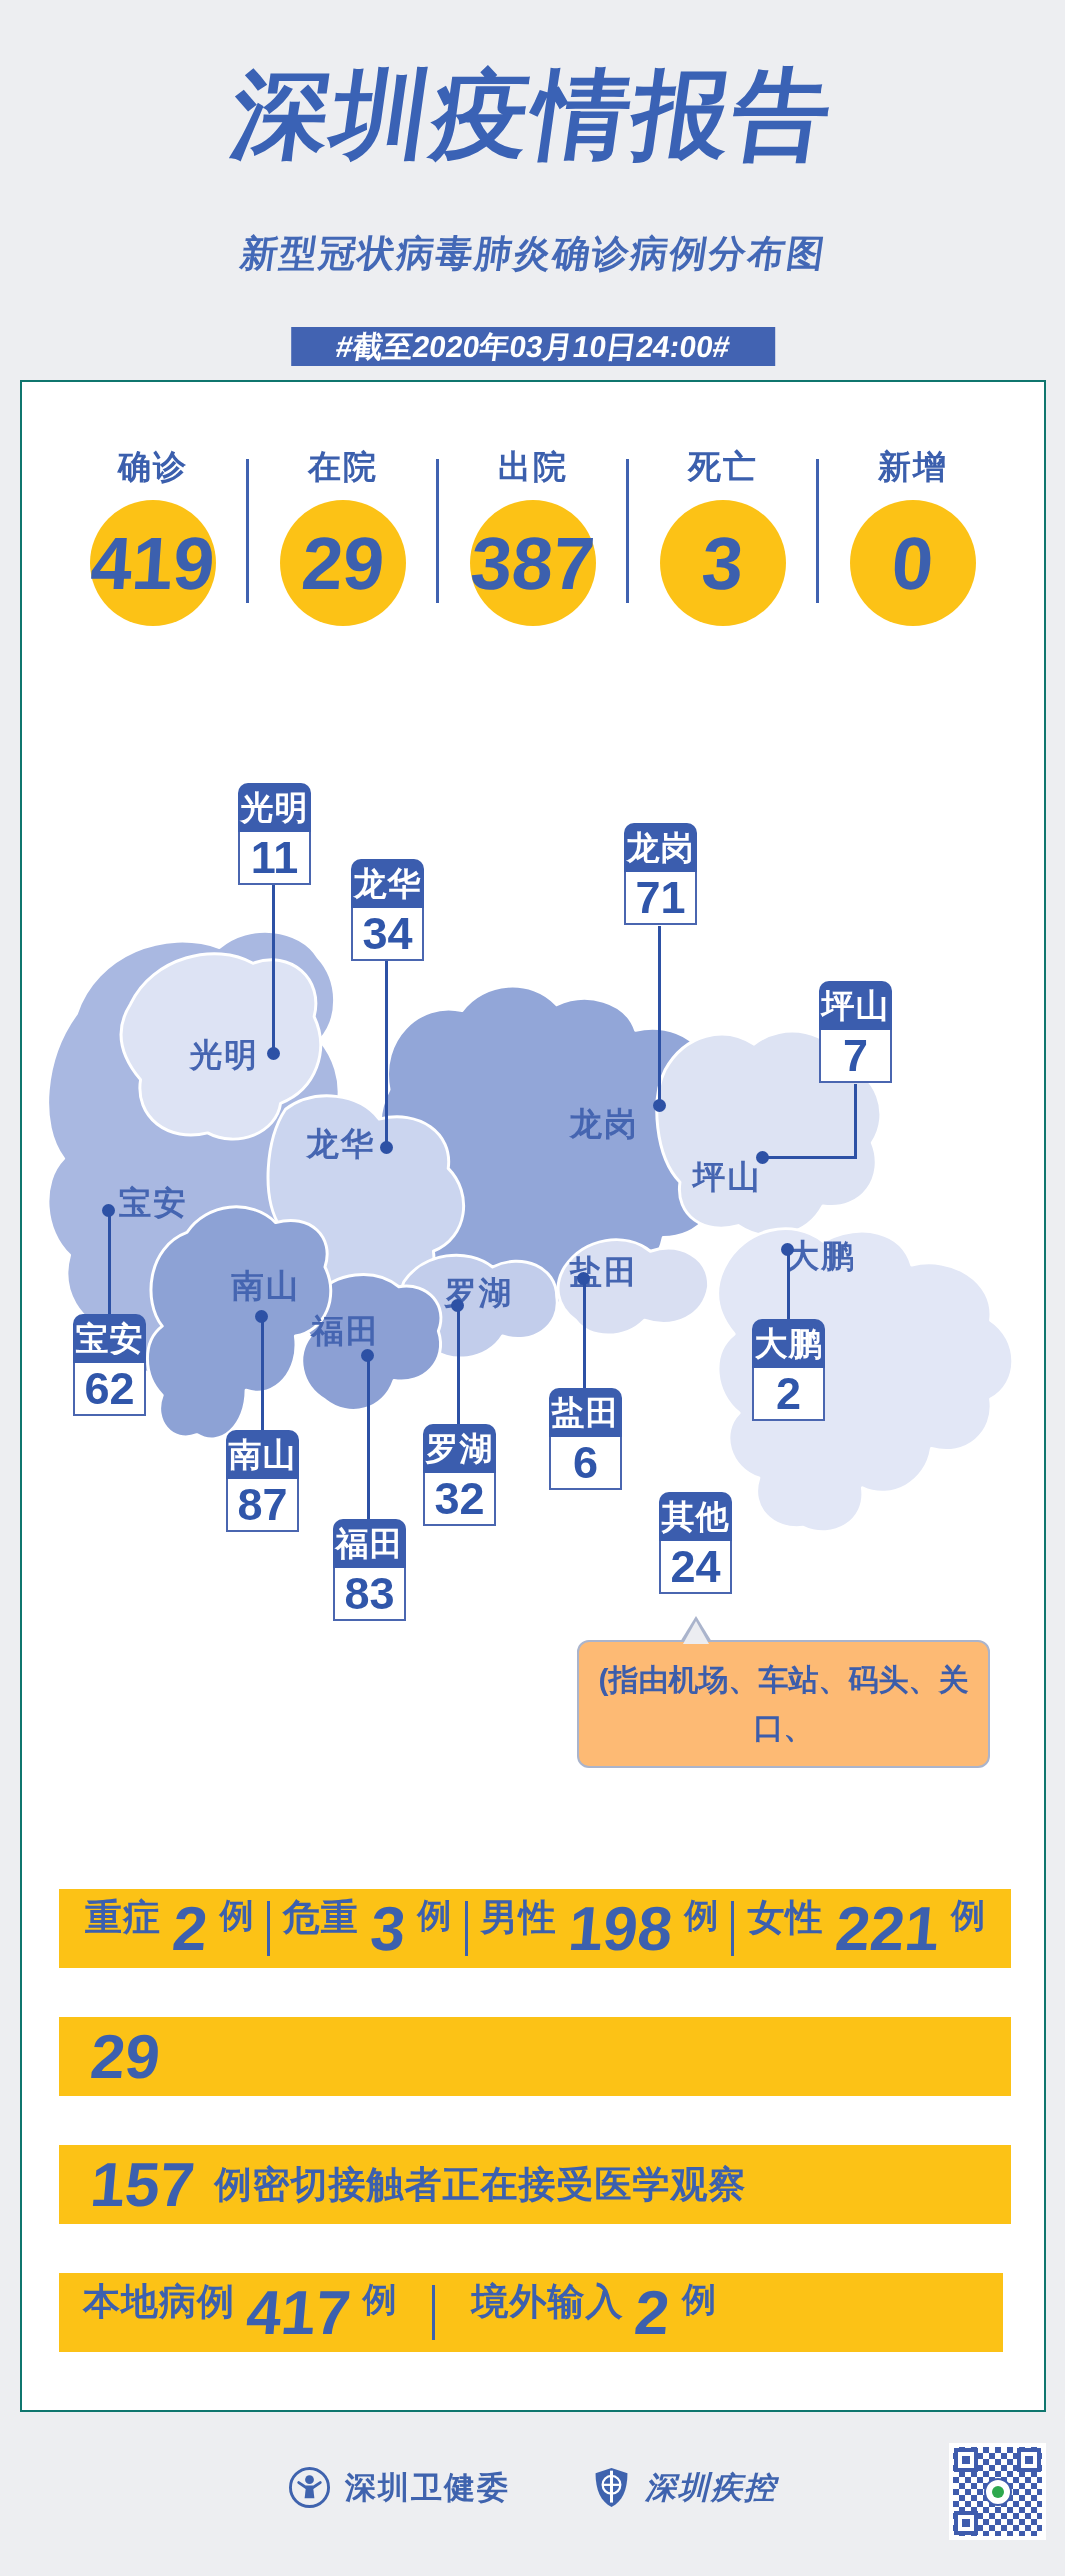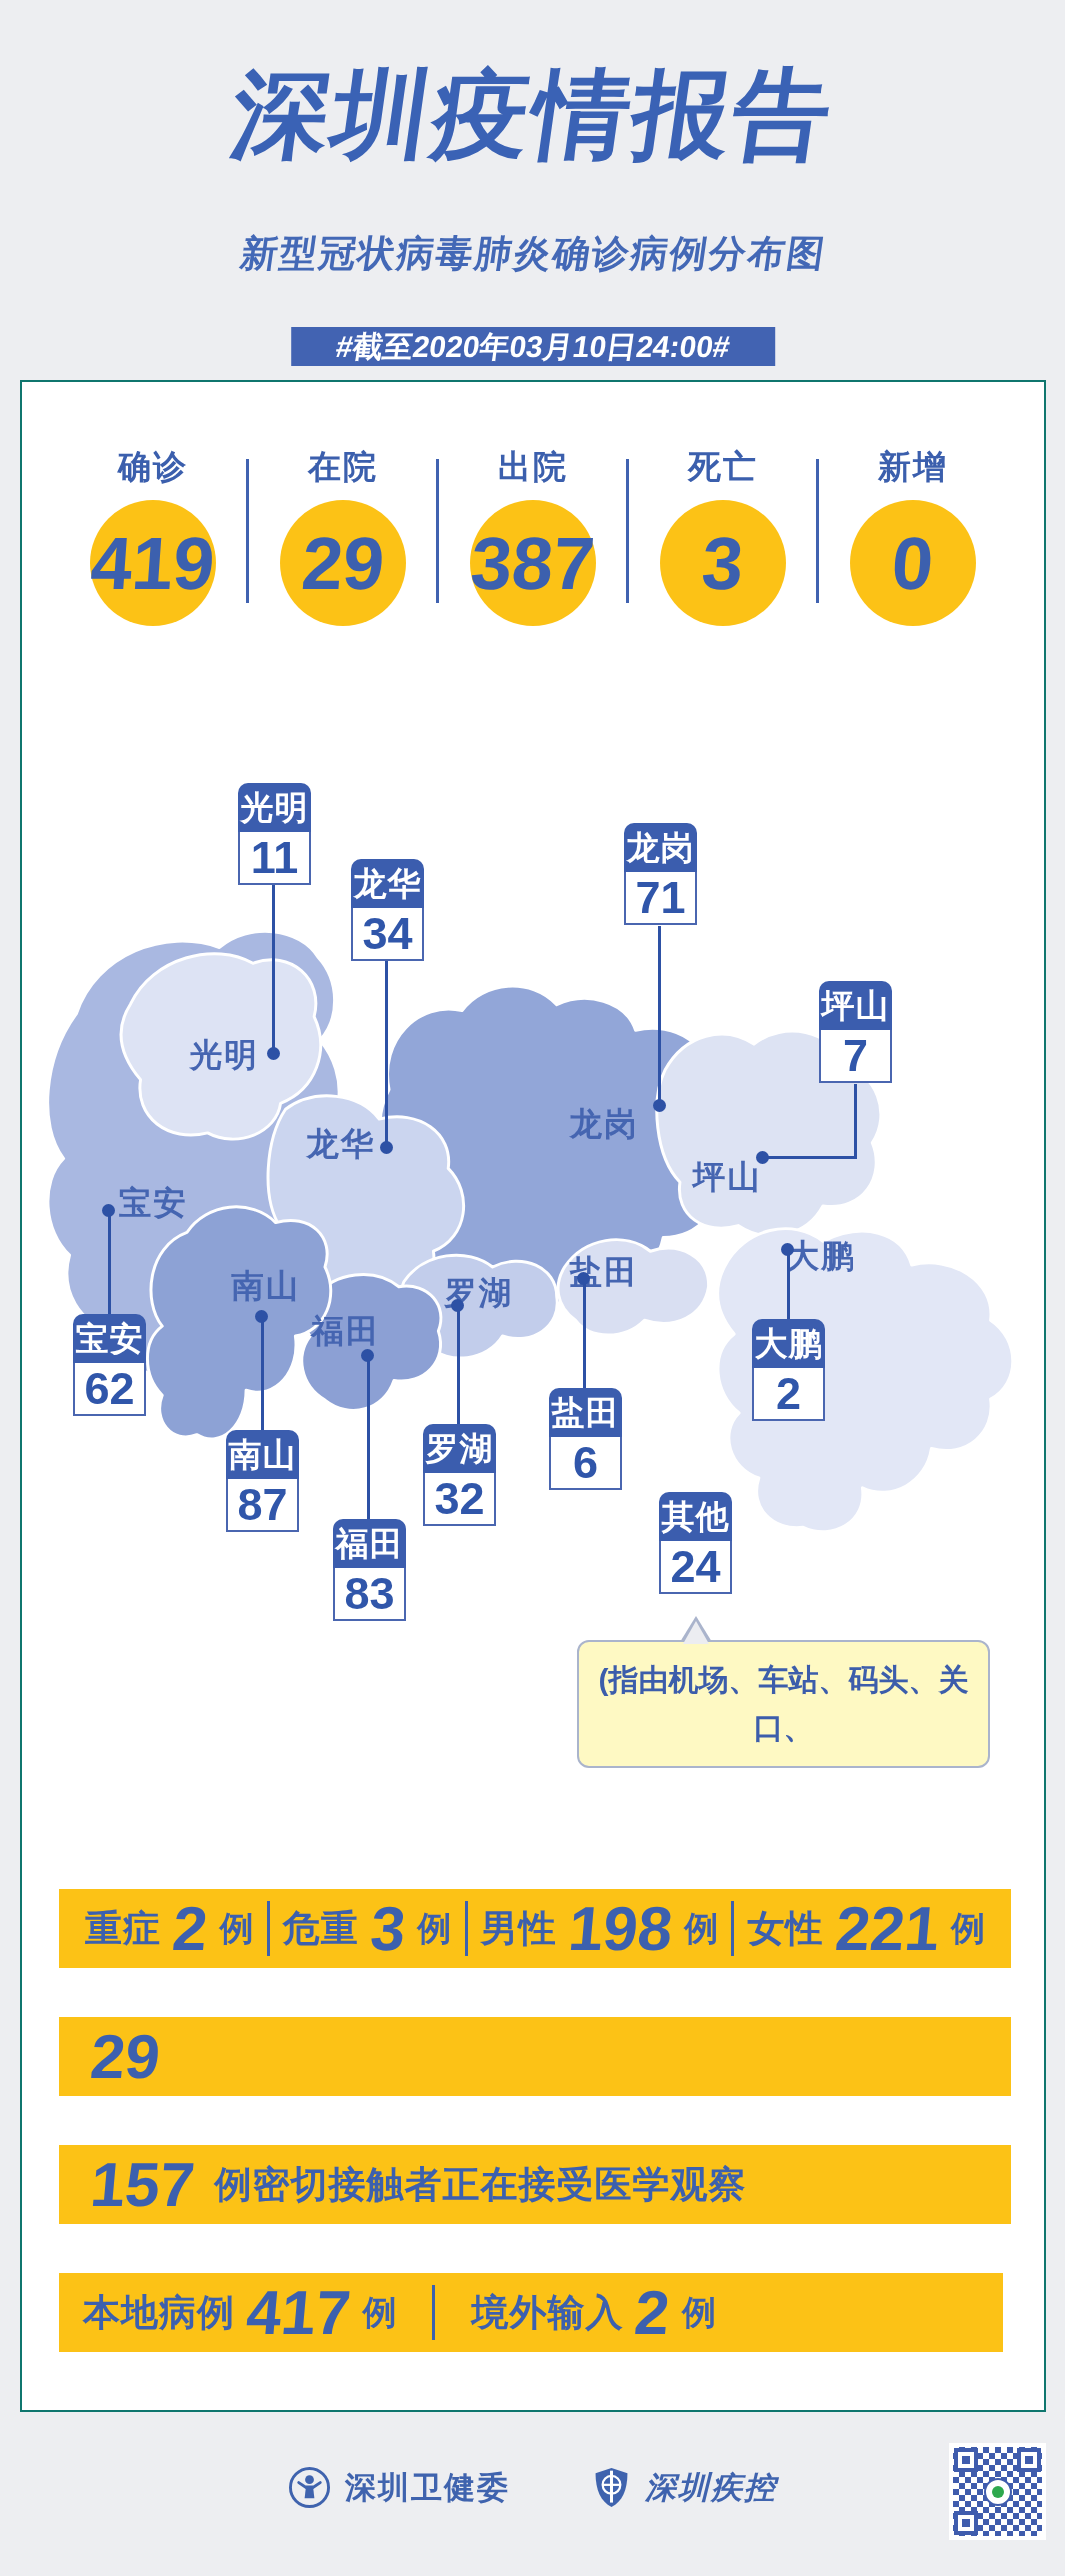--- a/index.html
+++ b/index.html
@@ -70,21 +70,21 @@
   .l-lu{left:435px;top:543px;height:121px;} .l-yt{left:561px;top:516px;height:111px;}
   .l-dp{left:765px;top:487px;height:72px;}
   
   .d-gm{left:245px;top:285px;} .d-lh{left:358px;top:379px;} .d-lg{left:631px;top:337px;}
   .d-ps{left:734px;top:389px;} .d-ba{left:80px;top:442px;}  .d-ns{left:233px;top:548px;}
   .d-ft{left:339px;top:587px;} .d-lu{left:429px;top:537px;} .d-yt{left:555px;top:510px;}
   .d-dp{left:759px;top:481px;}
   
   .note{
     position:absolute;left:555px;top:878px;width:389px;z-index:3;
-    background:#fef9c3;border:2px solid #aab4cc;border-radius:12px;
+    background:#fdba74;border:2px solid #aab4cc;border-radius:12px;
     padding:14px 10px;text-align:center;color:#3c5dab;font-size:30px;font-weight:600;line-height:1.6;
   }
   .note::before{
     content:"";position:absolute;top:-26px;left:101px;
     border-left:16px solid transparent;border-right:16px solid transparent;
     border-bottom:26px solid #aab4cc;
   }
   .note::after{
     content:"";position:absolute;top:-21px;left:104px;
     border-left:13px solid transparent;border-right:13px solid transparent;
@@ -93,21 +93,21 @@
   .note span{display:block;}
   
   .ybar{
     position:absolute;left:37px;width:951px;height:79px;background:#fcc216;
     display:flex;align-items:center;color:#3c60ae;
   }
   .bar1{top:1507px;justify-content:space-between;padding:0 26px;width:900px;}
   .bar2{top:1635px;padding-left:32px;width:920px;}
   .bar3{top:1763px;padding-left:32px;width:920px;}
   .bar4{top:1891px;padding-left:24px;width:920px;}
-  .grp{display:flex;align-items:center;}
+  .grp{display:flex;}
   .glabel{font-size:37px;font-weight:700;letter-spacing:1px;}
   .gnum{font-size:62px;font-weight:700;margin:0 12px;transform:skewX(-5deg);}
   .gunit{font-size:34px;font-weight:700;}
   .vsep{width:3px;height:55px;background:#3c60ae;}
   .bar4 .vsep{margin:0 36px;}
   .btext{font-size:37px;font-weight:700;letter-spacing:1px;}
   .bar2 .gnum,.bar3 .gnum{margin:0 20px 0 0;}
   
   .forg{position:absolute;display:flex;align-items:center;gap:14px;height:45px;}
   .forg1{left:288px;top:2465px;} .forg2{left:592px;top:2465px;font-style:italic;}

